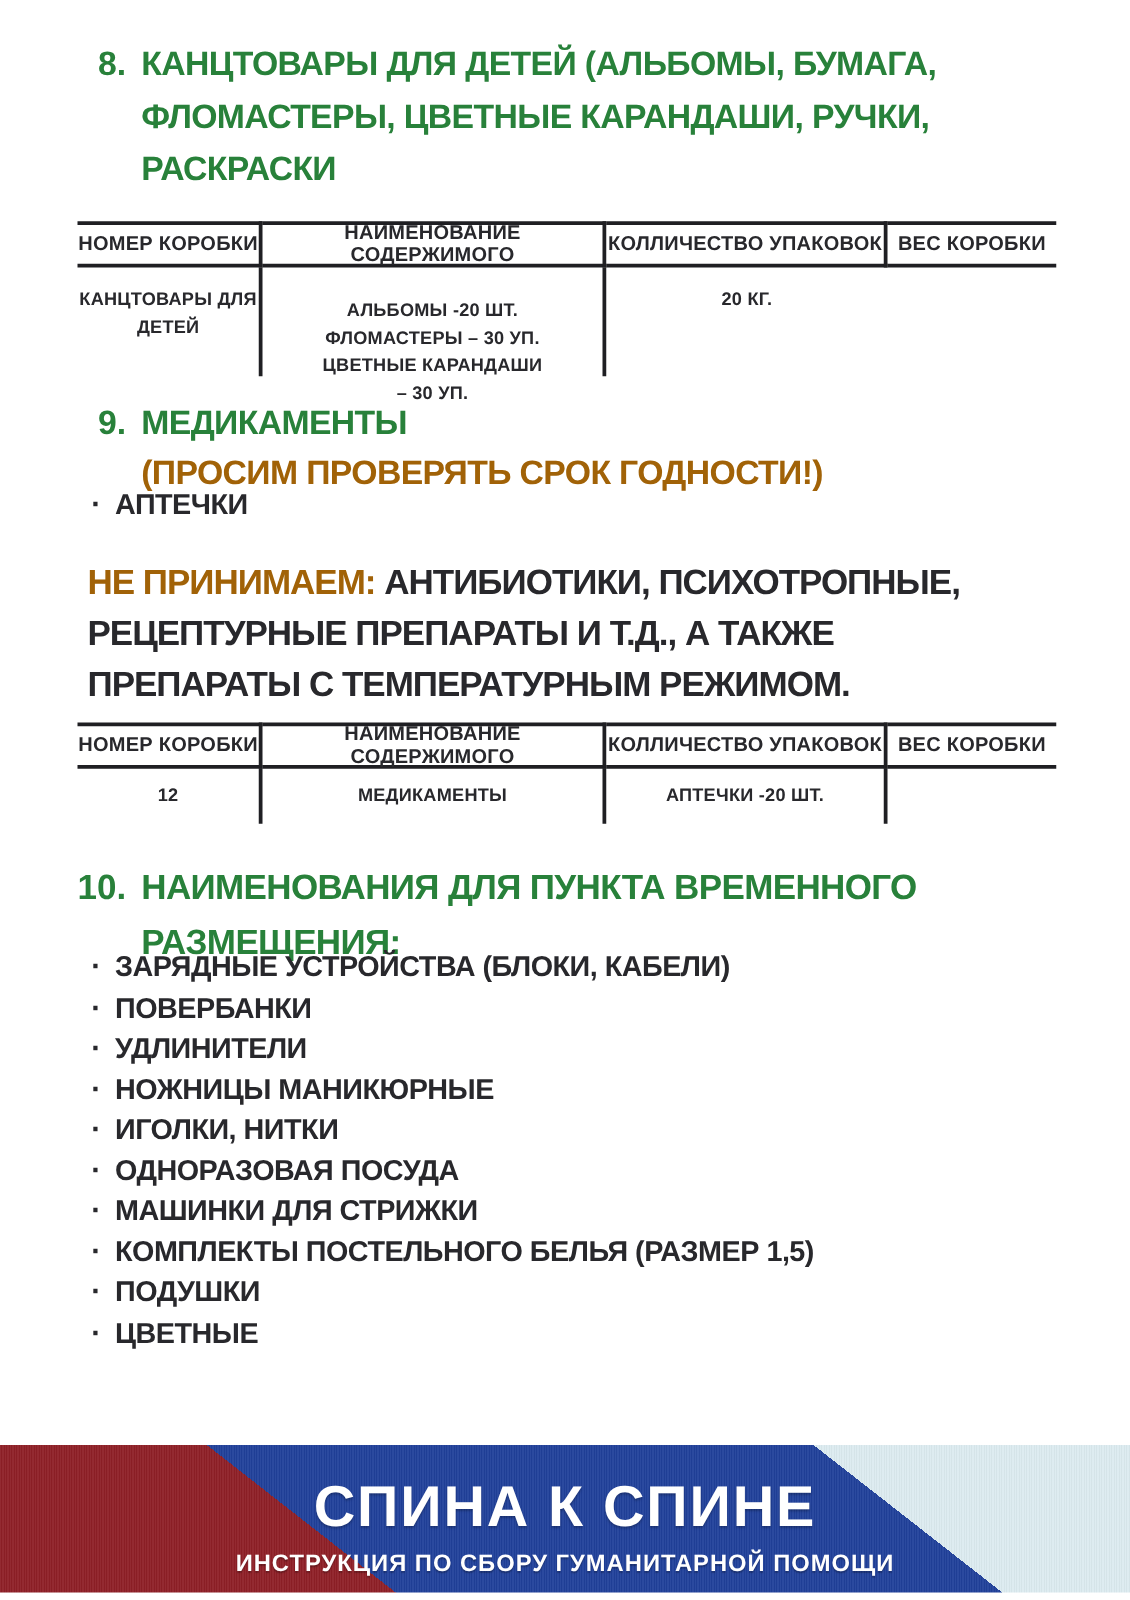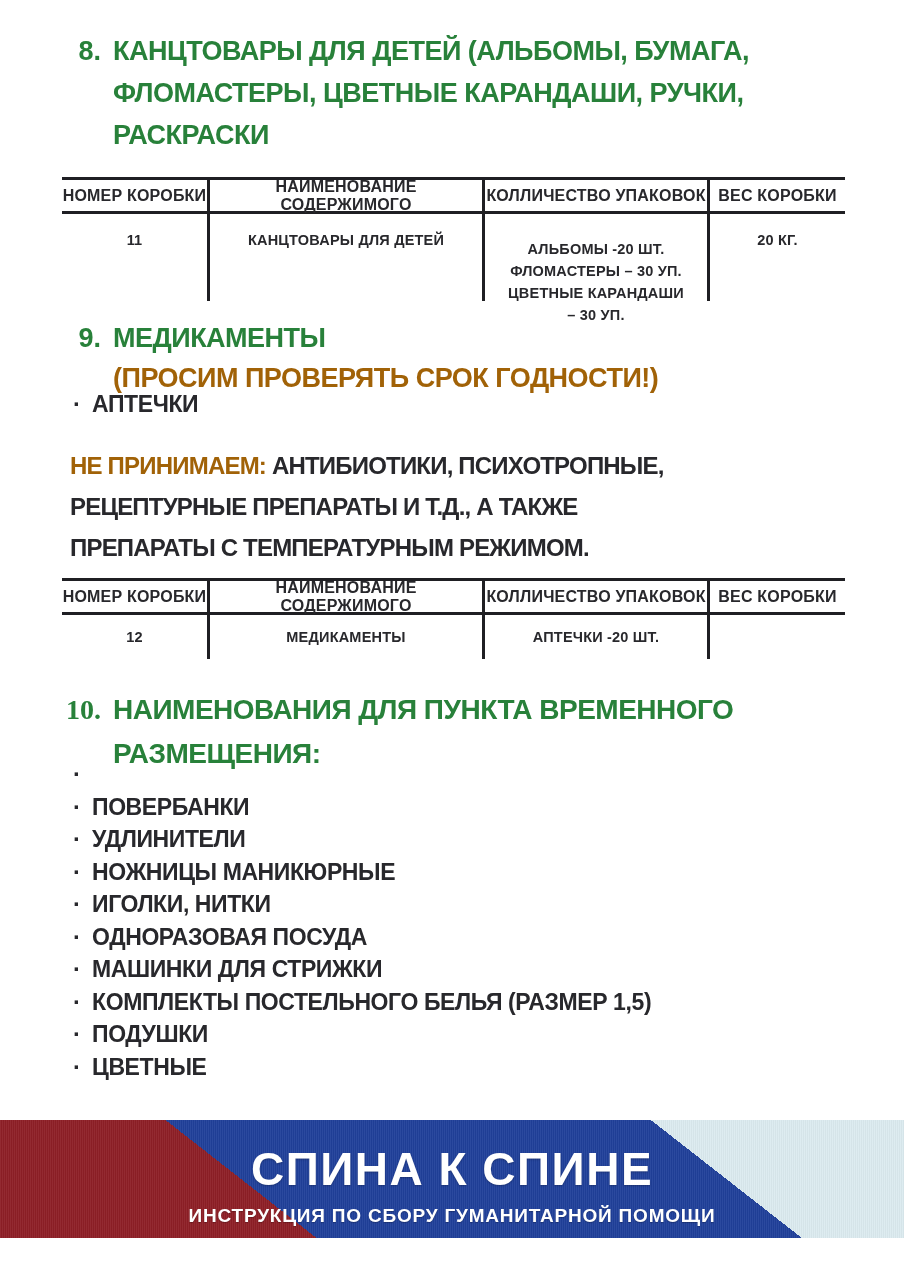--- a/index.html
+++ b/index.html
@@ -6,40 +6,40 @@
   .page {
     position:relative; width:904px; height:1280px; margin:0 auto;
     background:#ffffff; overflow:hidden;
     font-family:"Liberation Sans", sans-serif;
     color:#28282c;
   }
 
   
   .heading { position:absolute; display:flex; font-weight:bold; }
   .heading .num { flex:0 0 44px; text-align:right; margin-right:12px; }
-  .heading.wide-num .num { flex:0 0 56px;font-family:Liberation Serif, serif; }
+  .heading.wide-num .num { flex:0 0 56px; }
   .heading .title { white-space:pre-line; letter-spacing:-0.5px; }
   .green { color:#28813a; }
   .red   { color:#a16207; }
 
   #sec8 { top:30px; left:57px; font-size:27px; line-height:42px; }
   #sec9 { top:318px; left:57px; font-size:27px; line-height:40px; }
   #sec10{ top:688px; left:45px; font-size:28px; line-height:44px; }
 
   
   .bullet-row { display:flex; align-items:baseline; font-weight:bold; font-size:23px; letter-spacing:-0.4px; }
   .bullet-row .marker { flex:0 0 19px; font-size:24px; color:#28282c; }
   #sec9-bullet { position:absolute; top:390px; left:73px; }
   #pvr-list { position:absolute; top:760px; left:73px; list-style:none; margin:0; padding:0; }
   #pvr-list .bullet-row { height:32.5px; }
 
   
   #warning {
     position:absolute; top:445px; left:70px; width:800px;
-    font-weight:bold; font-size:24px; line-height:41px; letter-spacing:-0.8px;
+    font-weight:bold; font-size:28px; line-height:41px; letter-spacing:-0.8px;
   }
   #warning .wtext { white-space:pre-line; color:#28282c; }
 
   
   .htable {
     position:absolute; left:62px; width:783px;
     display:grid; grid-template-columns:148px 275px 225px 135px;
     font-weight:bold; letter-spacing:0.2px;
   }
   #table1 { top:177px; }
@@ -51,21 +51,21 @@
     font-size:16px;
   }
   .sep { border-right:3px solid #1f1f23; }
   .cell { font-size:14.5px; line-height:22px; }
   .t1-cell { height:87px; align-items:flex-start; padding-top:15px; }
   .t1-qty  { padding-top:24px; white-space:pre-line; }
   .t2-cell { height:44px; align-items:center; }
 
   
   #banner {
-    position:absolute; left:0; top:1120px; width:904px; height:118px;
+    position:absolute; left:0; top:1156px; width:904px; height:118px;
     background:
       repeating-linear-gradient(90deg, rgba(255,255,255,0.05) 0 1px, rgba(0,0,0,0.03) 1px 2px),
       linear-gradient(38deg, #8e1f26 0 30%, #20409a 30% 76%, #dcebf0 76% 100%);
     display:flex; flex-direction:column; align-items:center;
     color:#ffffff; text-align:right;
   }
   #banner .ftitle {
     margin-top:22px; font-size:46px; font-weight:bold; letter-spacing:1.5px;
     text-shadow:0 1px 2px rgba(0,0,0,0.25);
   }
@@ -84,21 +84,20 @@
     <div class="title">КАНЦТОВАРЫ ДЛЯ ДЕТЕЙ (АЛЬБОМЫ, БУМАГА,
 ФЛОМАСТЕРЫ, ЦВЕТНЫЕ КАРАНДАШИ, РУЧКИ,
 РАСКРАСКИ</div>
   </div>
 
   <div id="table1" class="htable">
     <div class="hcell sep">НОМЕР КОРОБКИ</div>
     <div class="hcell sep">НАИМЕНОВАНИЕ СОДЕРЖИМОГО</div>
     <div class="hcell sep">КОЛЛИЧЕСТВО УПАКОВОК</div>
     <div class="hcell">ВЕС КОРОБКИ</div>
-    <div class="cell t1-cell sep">11</div>
     <div class="cell t1-cell sep">КАНЦТОВАРЫ ДЛЯ ДЕТЕЙ</div>
     <div class="cell t1-cell t1-qty sep">АЛЬБОМЫ -20 ШТ.
 ФЛОМАСТЕРЫ – 30 УП.
 ЦВЕТНЫЕ КАРАНДАШИ
 – 30 УП.</div>
     <div class="cell t1-cell">20 КГ.</div>
   </div>
 
   <div id="sec9" class="heading">
     <div class="num green">9.</div>
@@ -131,20 +130,21 @@
 
   <div id="sec10" class="heading green wide-num">
     <div class="num">10.</div>
     <div class="title">НАИМЕНОВАНИЯ ДЛЯ ПУНКТА ВРЕМЕННОГО
 РАЗМЕЩЕНИЯ:</div>
   </div>
 
   <ul id="pvr-list">
     <li class="bullet-row">
         <span class="marker">·</span>
+        <span>ЗАРЯДНЫЕ УСТРОЙСТВА (БЛОКИ, КАБЕЛИ)</span>
       </li>
     <li class="bullet-row">
         <span class="marker">·</span>
         <span>ПОВЕРБАНКИ</span>
       </li>
     <li class="bullet-row">
         <span class="marker">·</span>
         <span>УДЛИНИТЕЛИ</span>
       </li>
     <li class="bullet-row">

